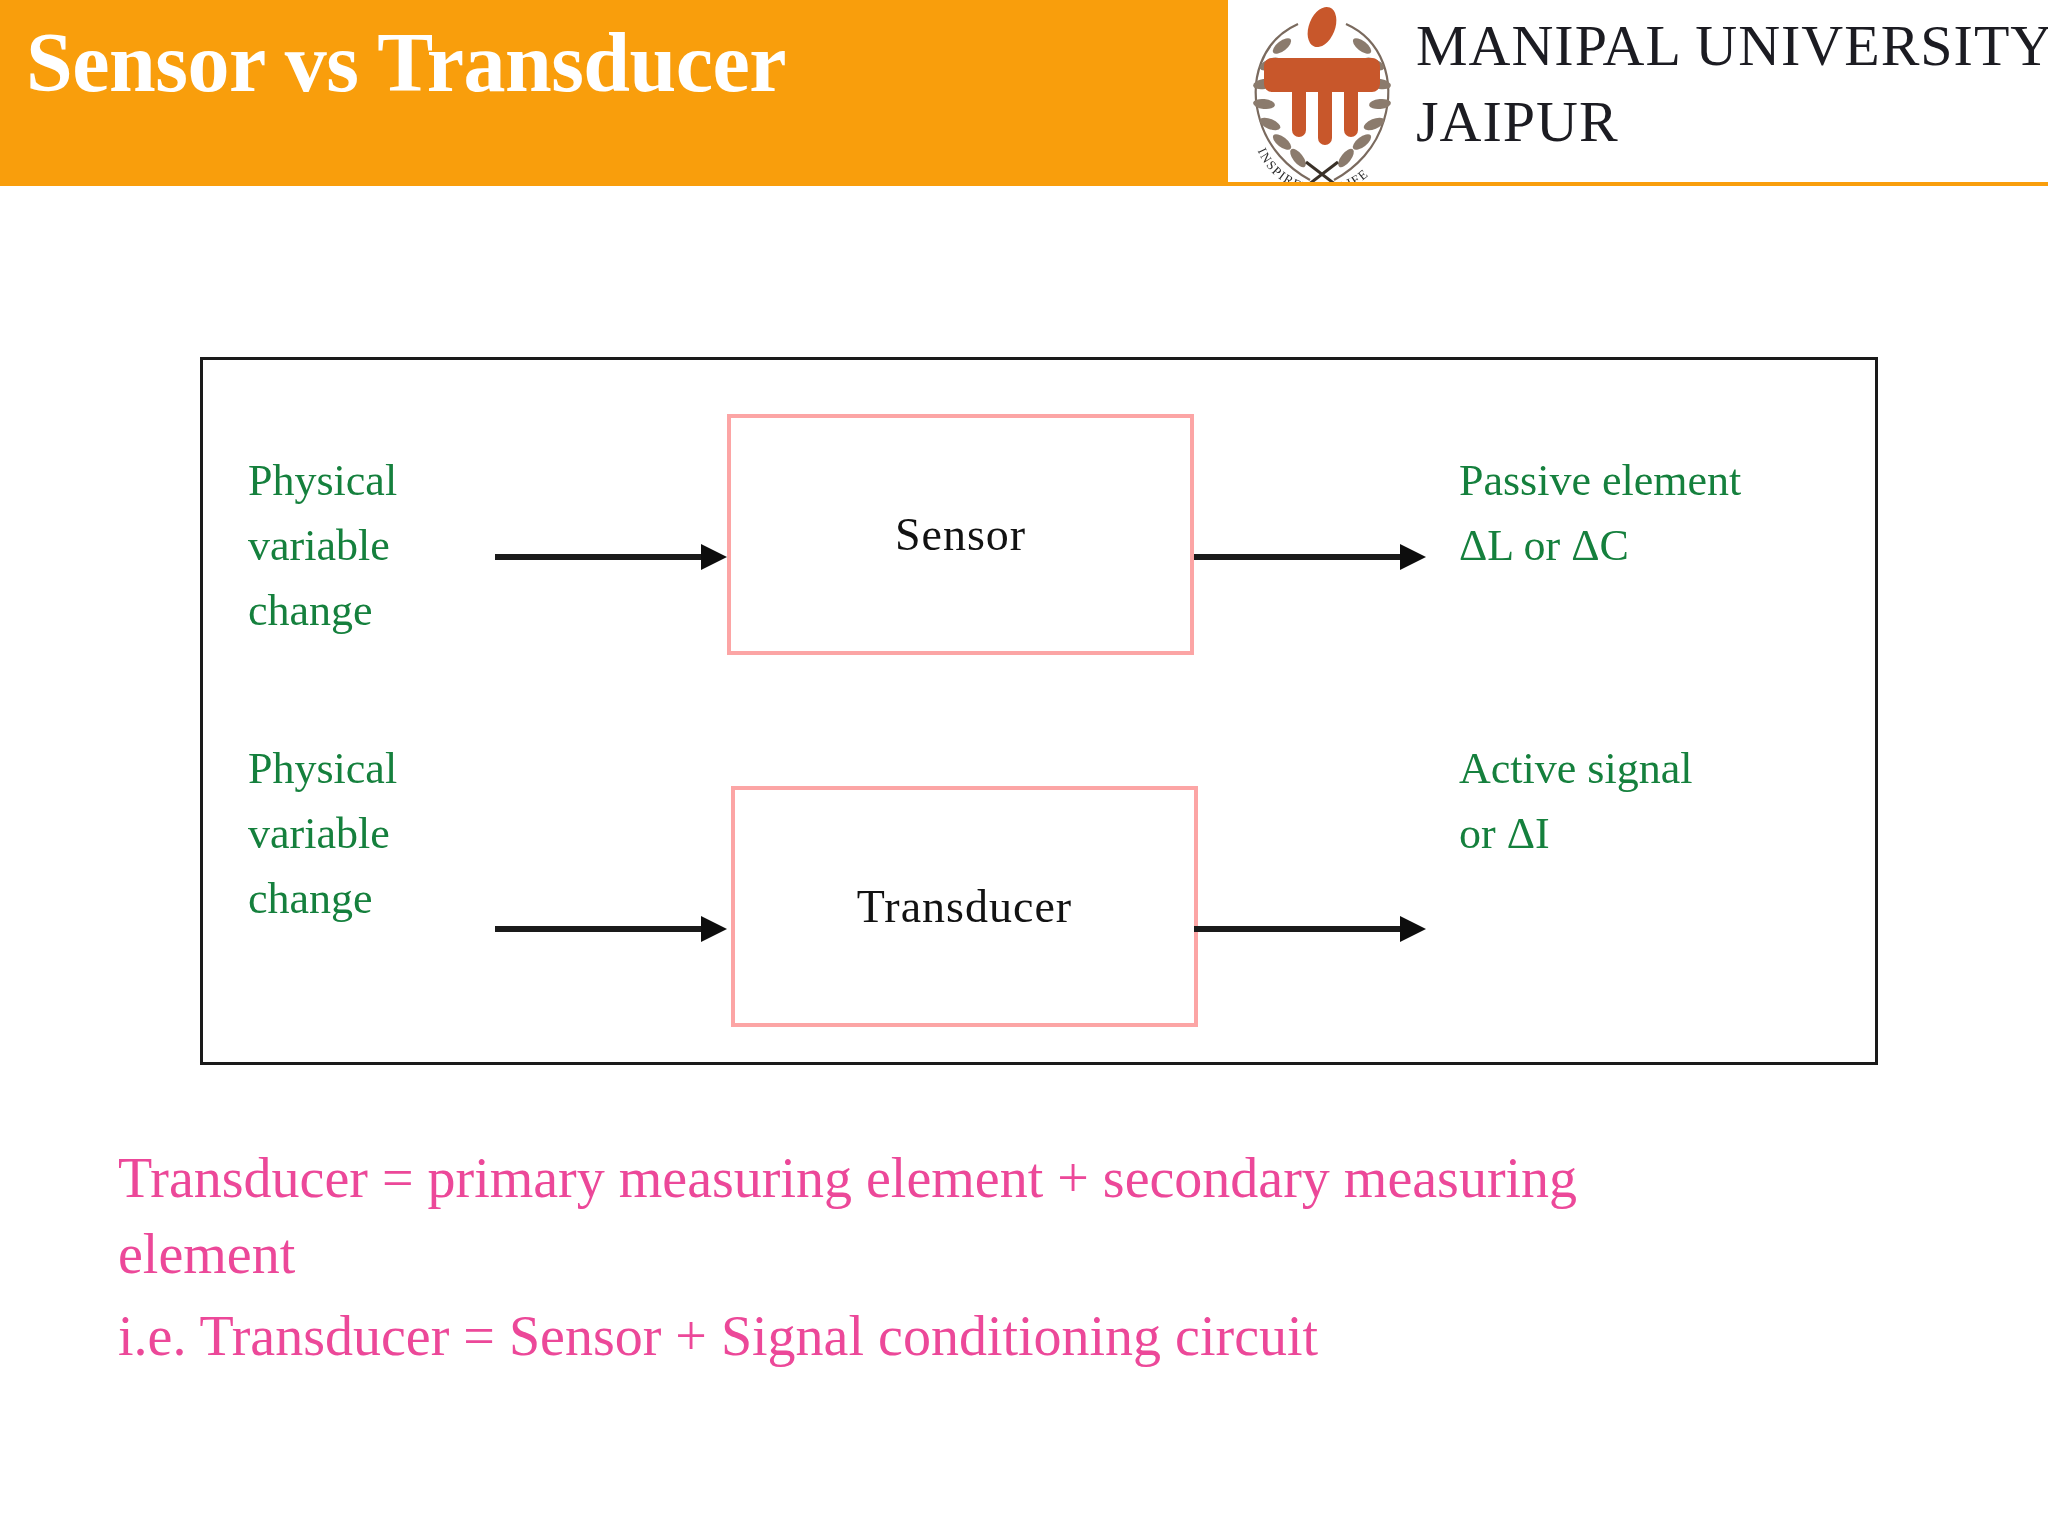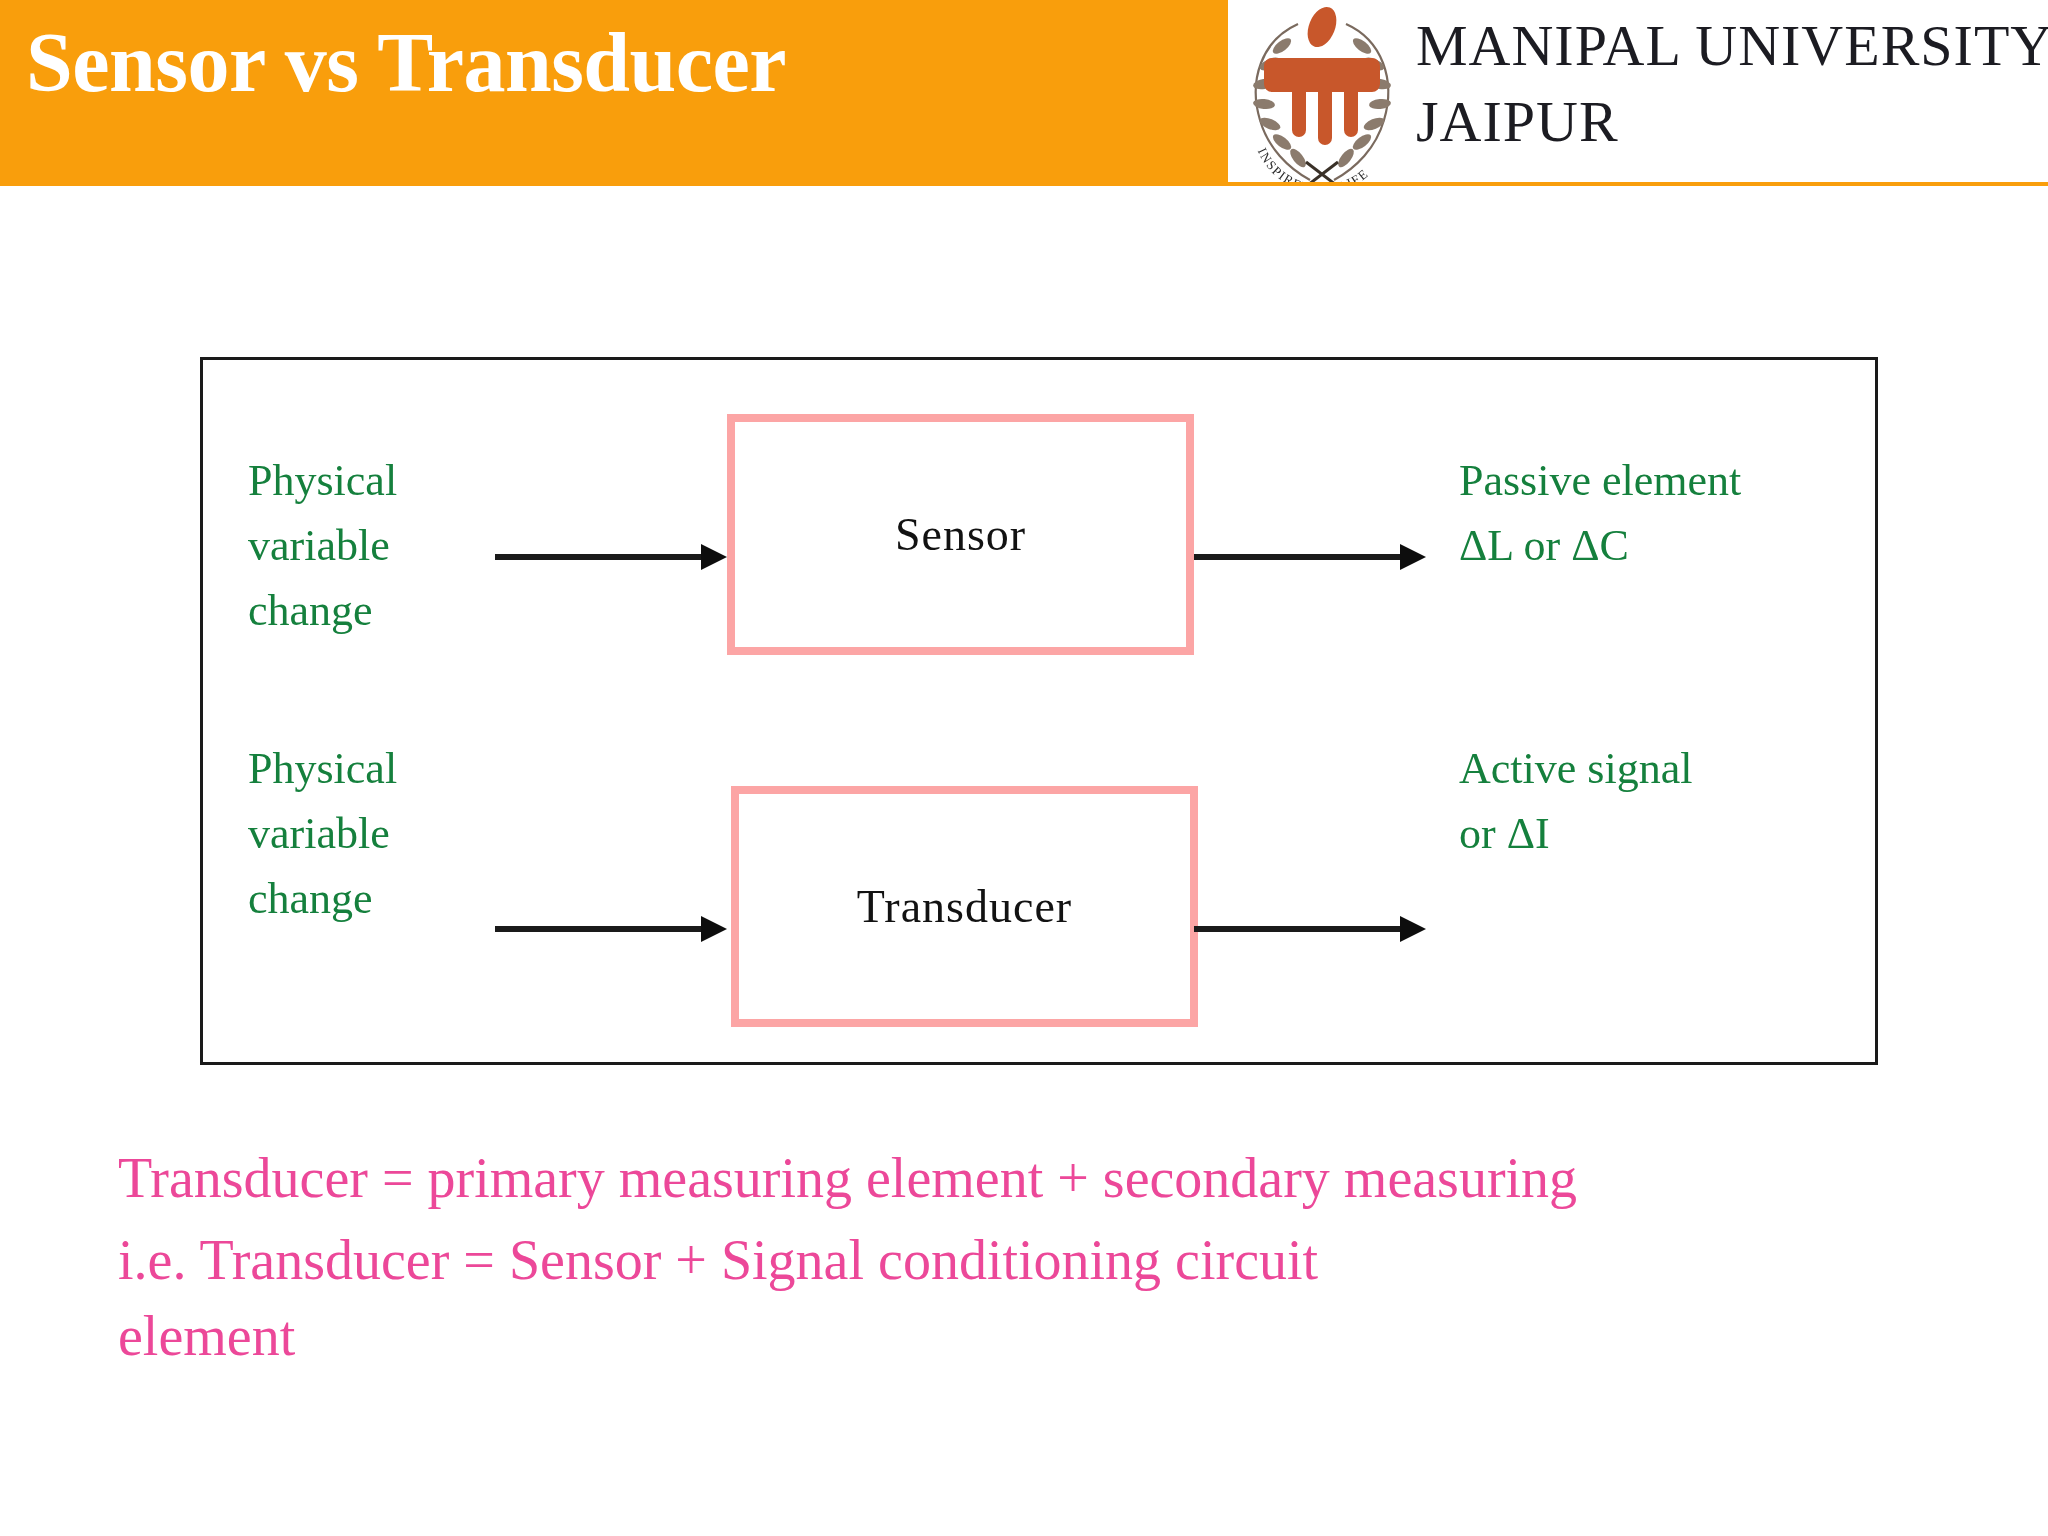--- a/index.html
+++ b/index.html
@@ -81,21 +81,21 @@
     top: 357px;
     width: 1678px;
     height: 708px;
     border: 3px solid #1a1a1a;
     background: #ffffff;
     box-sizing: border-box;
   }
 
   .proc-box {
     position: absolute;
-    border: 8px solid #fca5a5;
+    border: 4px solid #fca5a5;
     background: #ffffff;
     box-sizing: border-box;
     display: flex;
     align-items: center;
     justify-content: center;
   }
   .proc-box-label {
     font-family: "Liberation Serif", serif;
     font-size: 46px;
     color: #121212;
@@ -278,15 +278,15 @@
   <div class="head"></div>
 </div>
 
 <div class="side-label" id="label-out-transducer">
   <div>Active signal</div>
   <div>or ΔI</div>
 </div>
 
 <div id="body-text">
   <div class="body-line" id="body-line-1">Transducer = primary measuring element + secondary measuring</div>
+  <div class="body-line" id="body-line-2">element</div>
   <div class="body-line" id="body-line-3">i.e. Transducer = Sensor + Signal conditioning circuit</div>
-  <div class="body-line" id="body-line-2">element</div>
 </div>
 
 </body></html>

